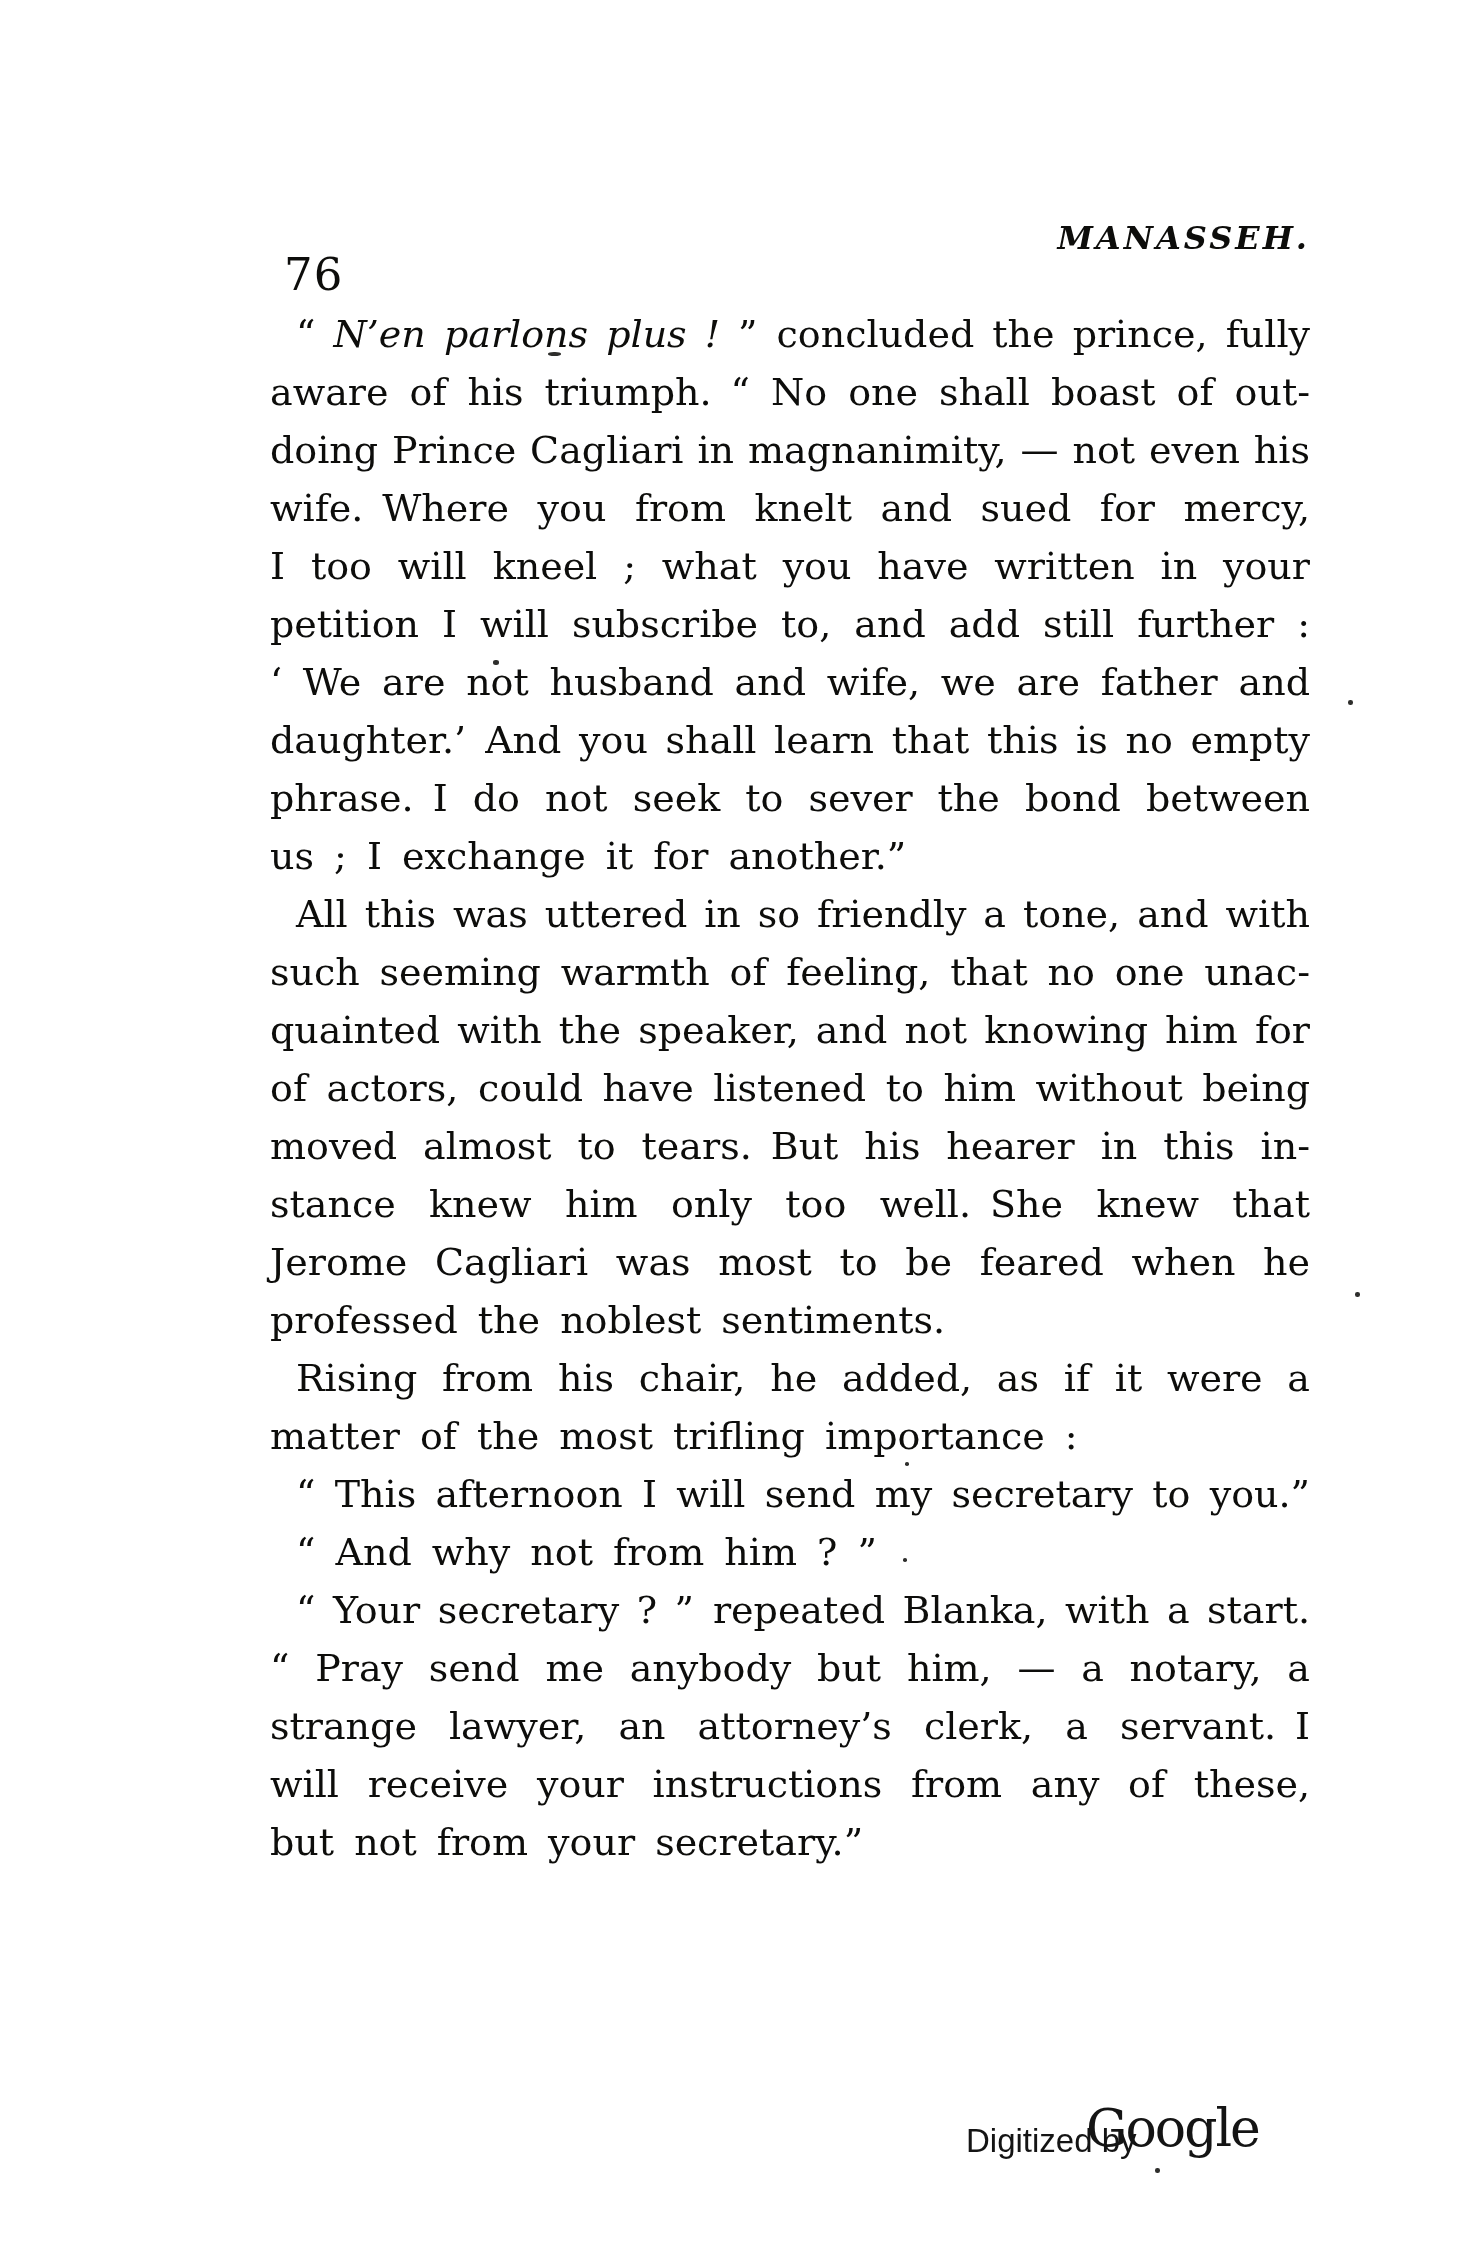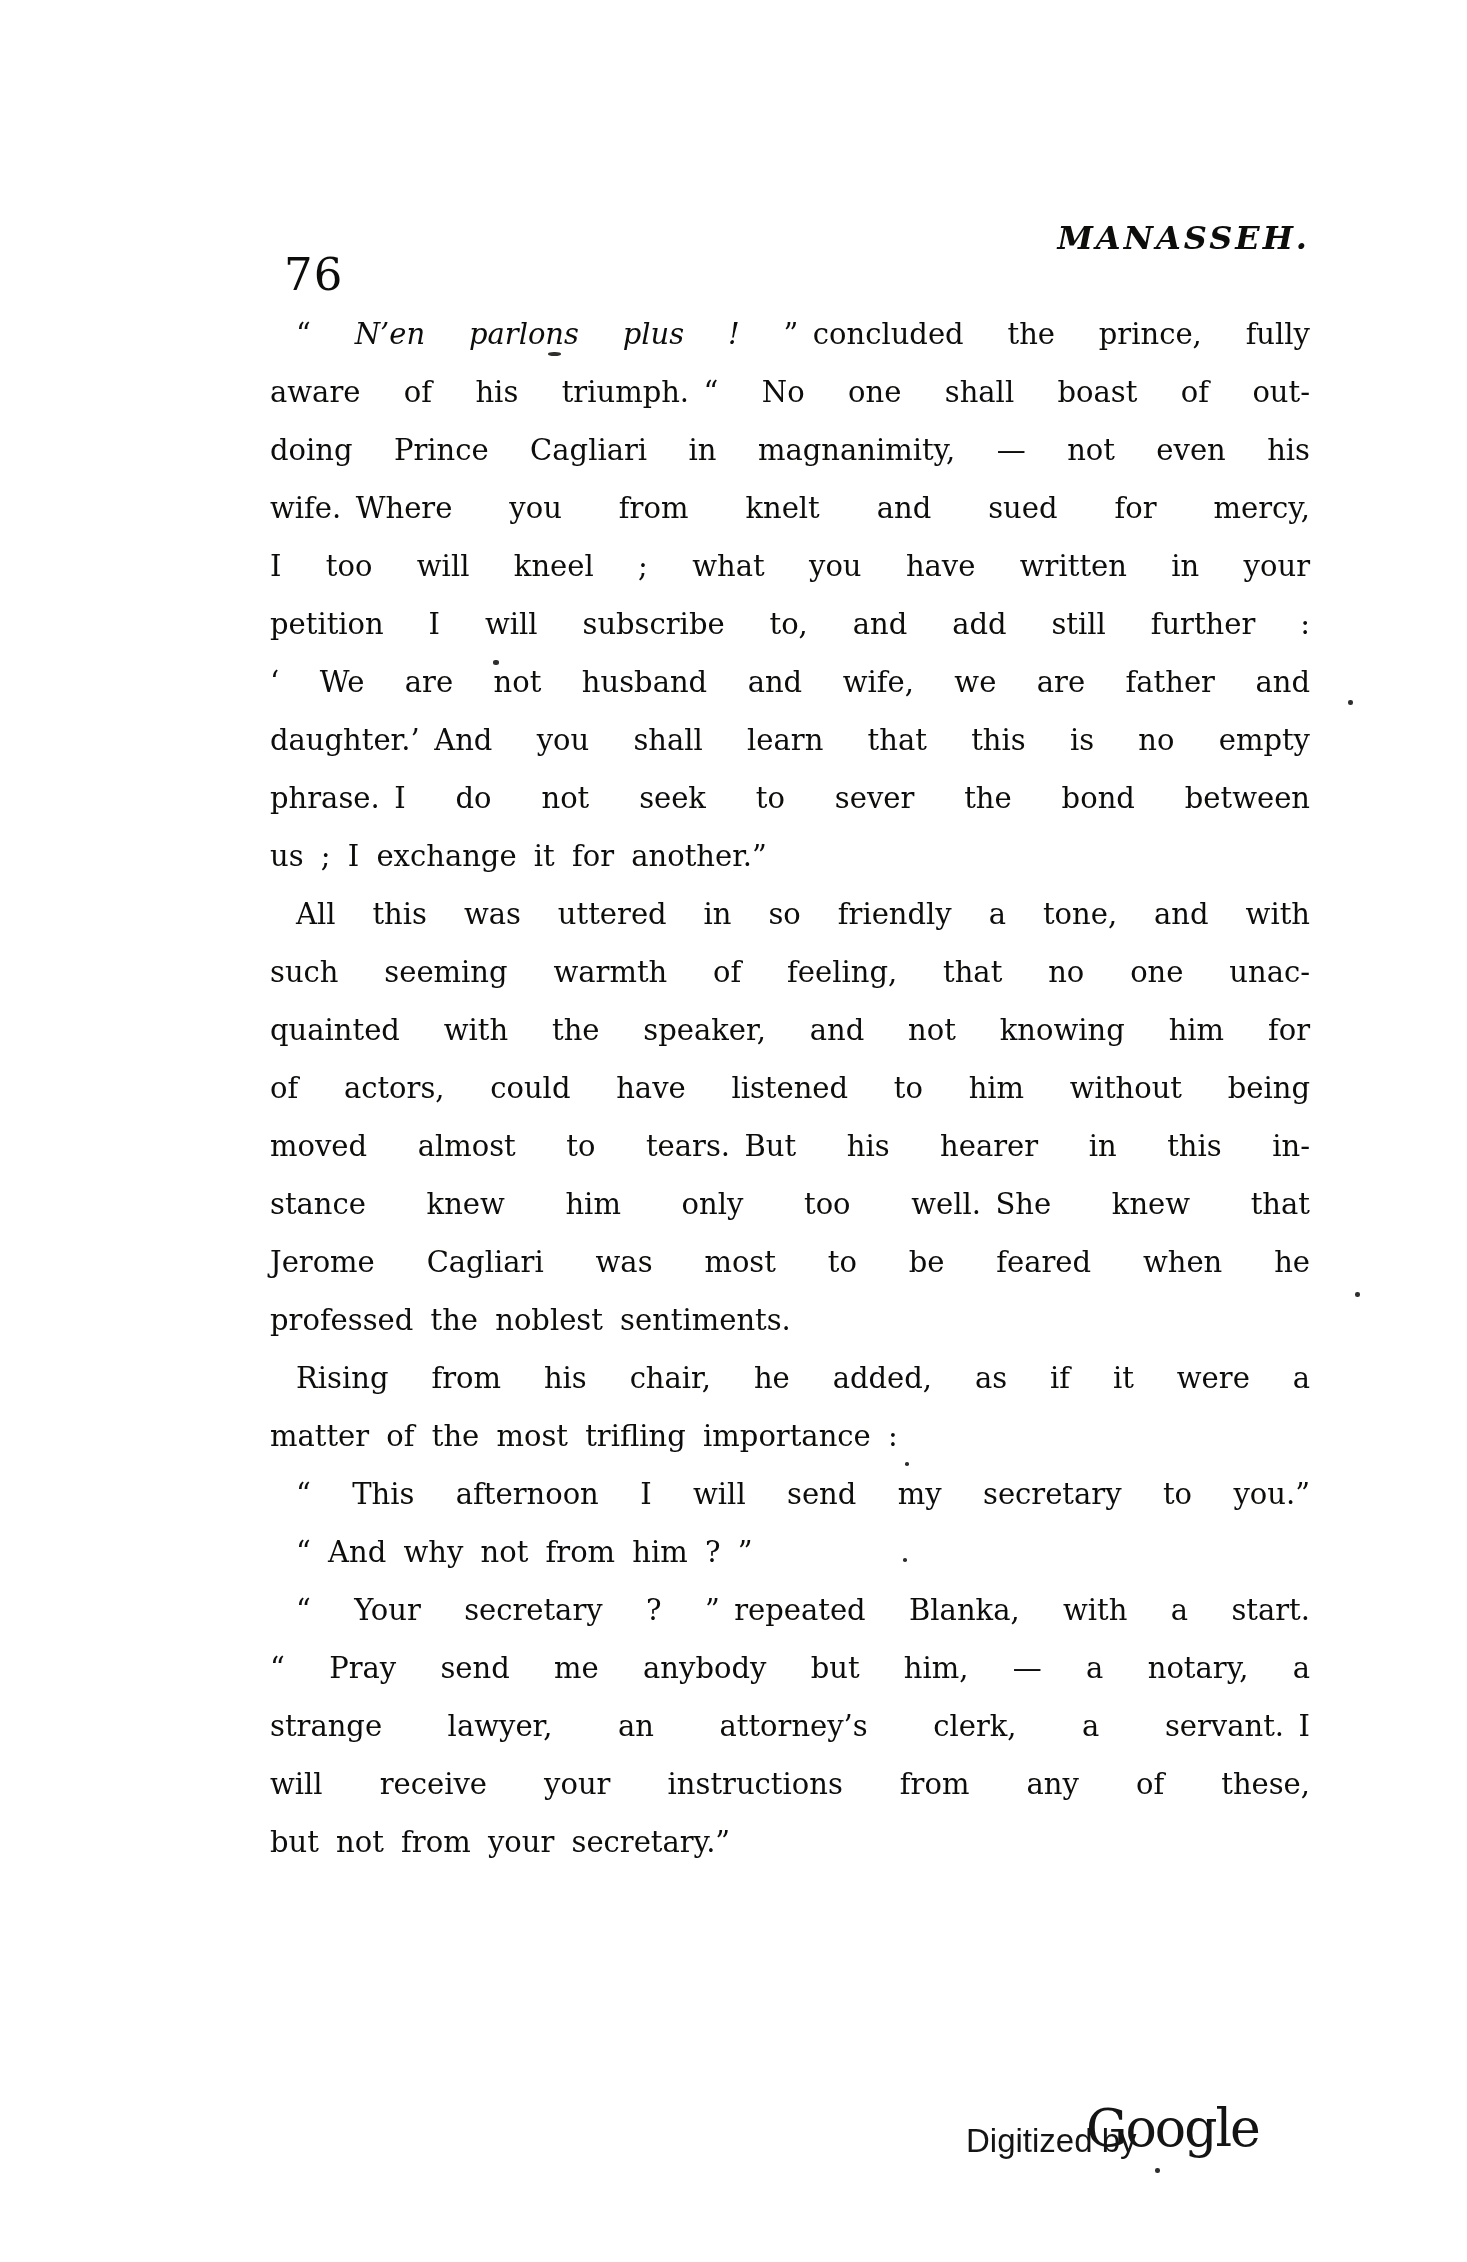--- a/index.html
+++ b/index.html
@@ -23,21 +23,21 @@
   }
   .running-head {
     position: absolute; left: 270px; top: 219px; width: 1040px;
     text-align: right;
     font-style: italic; font-weight: 600;
     font-size: 32px; letter-spacing: 3px;
     color: #0d0d0b;
   }
   .textblock {
     position: absolute; left: 270px; top: 305px; width: 1040px;
-    font-size: 29px; line-height: 58px; color: #0d0d0b;
+    font-size: 38px; line-height: 58px; color: #0d0d0b;
   }
   .para { margin: 0; padding: 0; }
   .line {
     height: 58px;
     text-align: justify;
     text-align-last: justify;
     text-justify: inter-word;
     overflow: visible;
     white-space: normal;
   }

